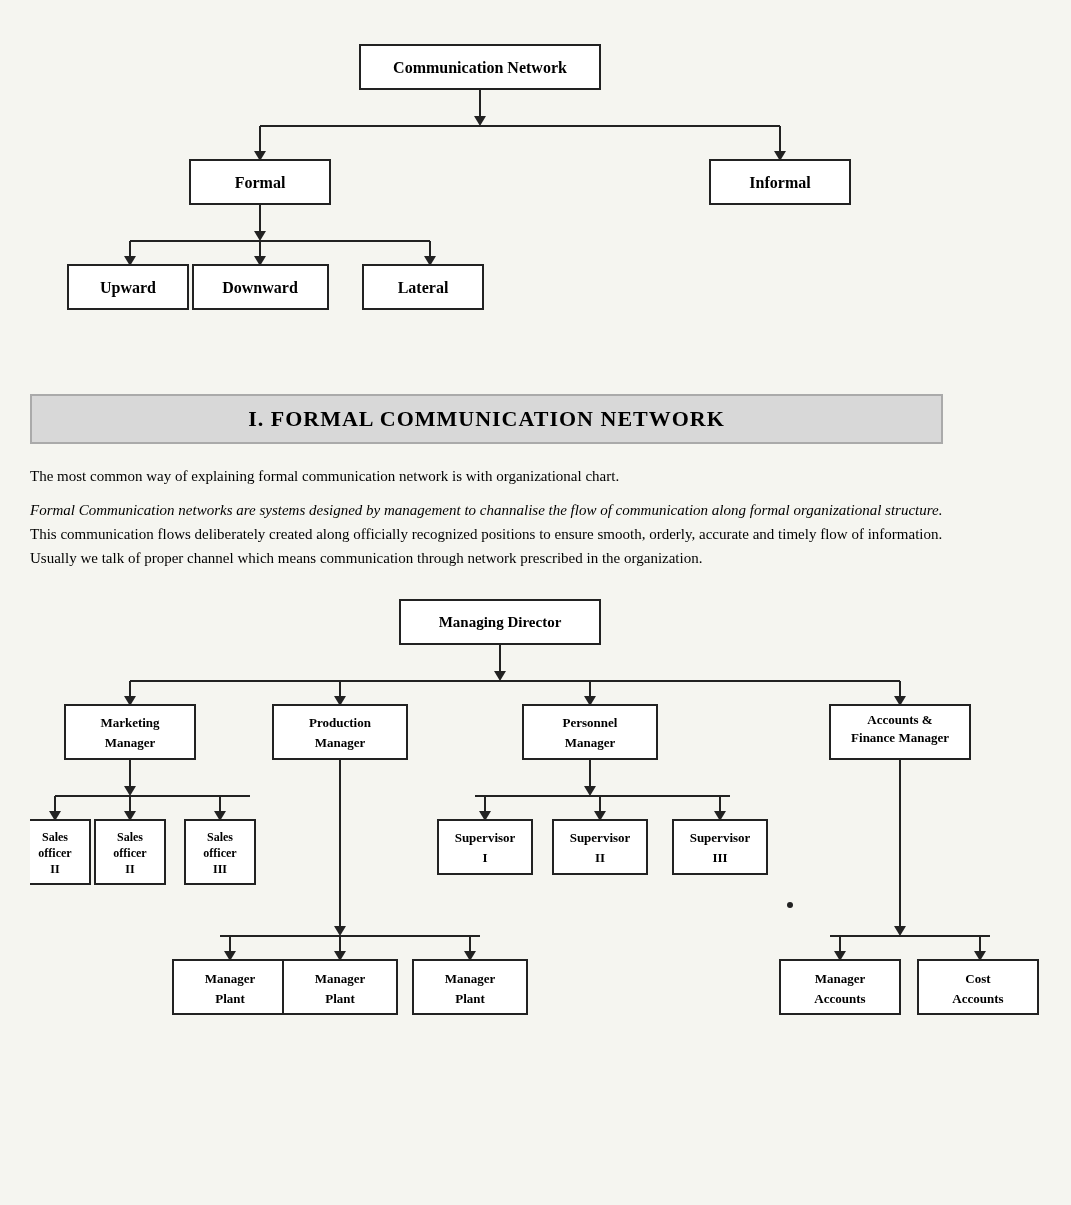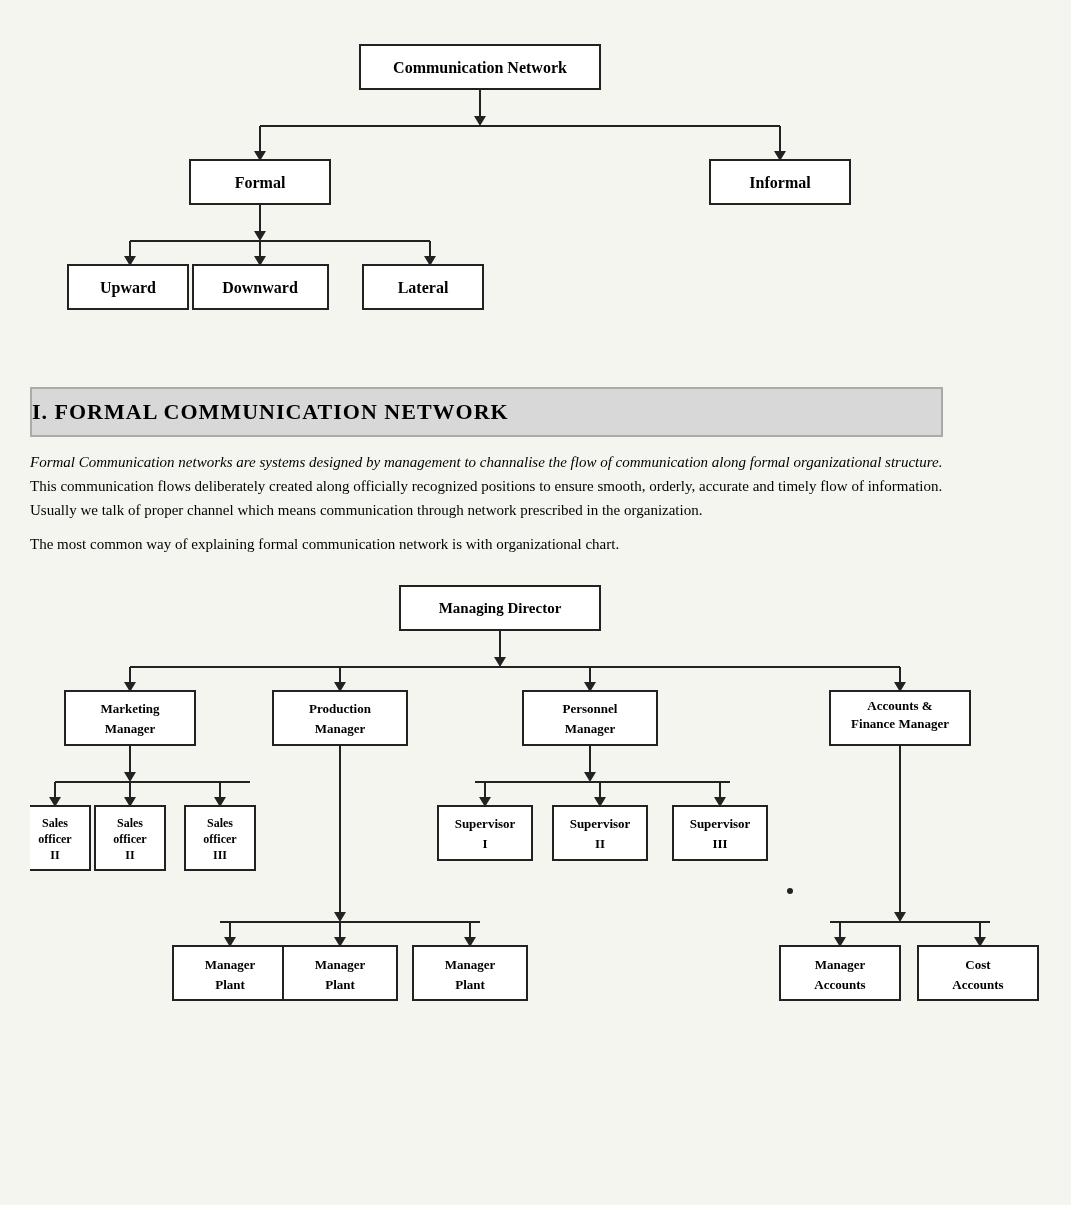--- a/index.html
+++ b/index.html
@@ -20,22 +20,23 @@
     
     .tree-section {
       padding: 10px 0 20px 0;
       text-align: center;
     }
 
     
     .section-header {
       background: #d8d8d8;
       border: 2px solid #aaa;
+      text-align: center;
       padding: 10px 0;
-      margin: 13px 0;
+      margin: 20px 0;
     }
     .section-header h2 {
       font-size: 22px;
       font-weight: bold;
       letter-spacing: 1px;
     }
 
     
     .body-text {
       font-size: 15px;
@@ -103,26 +104,26 @@
 
       <rect x="333" y="235" width="120" height="44" fill="white" stroke="#222" stroke-width="2"></rect>
       <text x="393" y="263" text-anchor="middle" font-size="16" font-weight="bold">Lateral</text>
     </svg>
   </div>
 
   <div class="section-header">
     <h2>I. FORMAL COMMUNICATION NETWORK</h2>
   </div>
 
+  <p class="body-text" style="font-style:normal; margin-top:8px;">
+    <span>The most common way of explaining formal communication network is with organizational chart.</span>
+  </p>
   <p class="body-text">
     <em>Formal Communication networks are systems designed by management to channalise the flow of communication along formal organizational structure.</em>
     <span class="normal"> This communication flows deliberately created along officially recognized positions to ensure smooth, orderly, accurate and timely flow of information. Usually we talk of proper channel which means communication through network prescribed in the organization.</span>
-  </p>
-  <p class="body-text" style="font-style:normal; margin-top:8px;">
-    <span>The most common way of explaining formal communication network is with organizational chart.</span>
   </p>
 
   <div style="text-align:right; margin-top: 20px;">
     <svg width="1010" height="560">
 
       <rect x="370" y="10" width="200" height="44" fill="white" stroke="#222" stroke-width="2"></rect>
       <text x="470" y="37" text-anchor="middle" font-size="15" font-weight="bold">Managing Director</text>
 
       <line x1="470" y1="54" x2="470" y2="85" stroke="#222" stroke-width="2"></line>
       <polygon points="464,81 476,81 470,91" fill="#222"></polygon>

